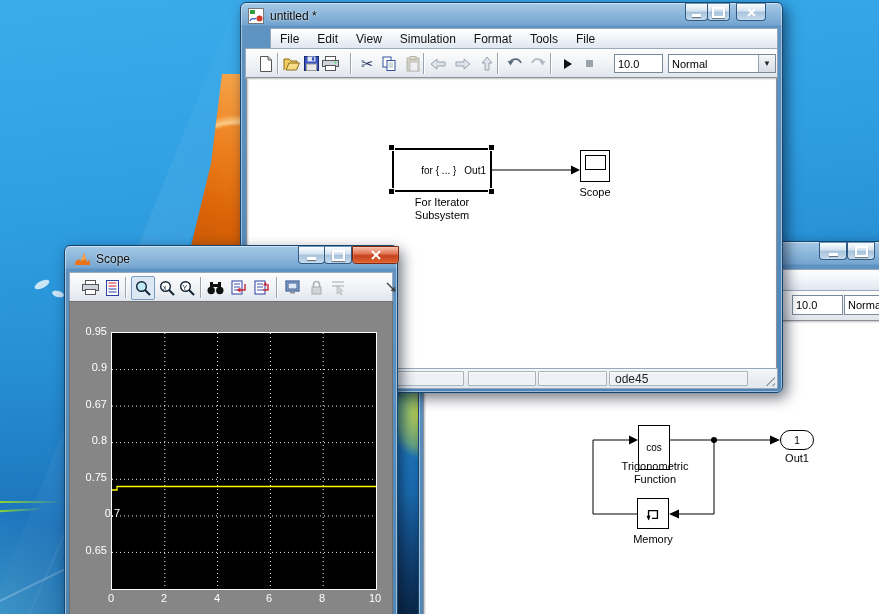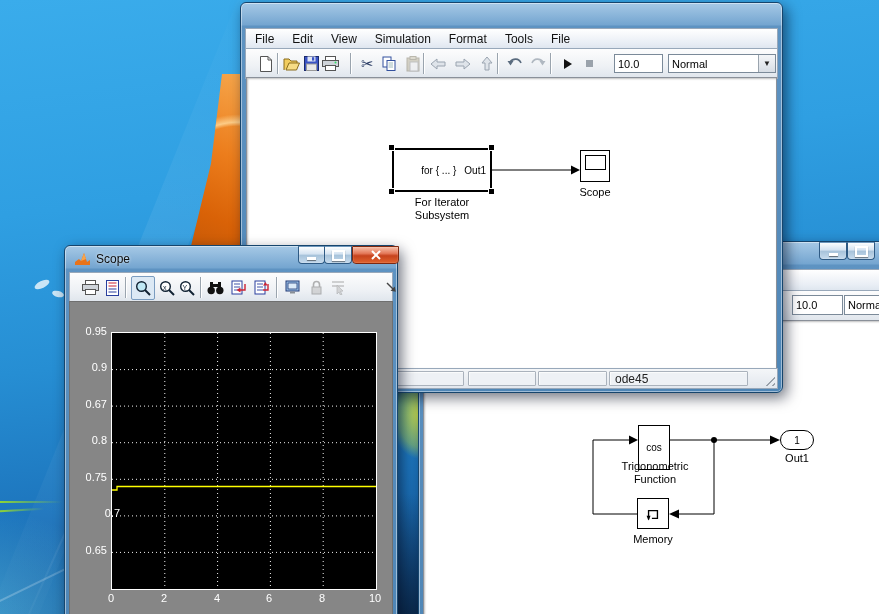--- a/index.html
+++ b/index.html
@@ -137,21 +137,41 @@
     </div>
     <div class="blklabel" style="left:229px;top:212px;">Memory</div>
     <div class="ovalport" style="left:356px;top:109px;width:34px;height:20px;">
       <span>1</span>
     </div>
     <div class="blklabel" style="left:373px;top:131px;">Out1</div>
   </div>
 </div>
 
 <div class="win" id="modelwin" style="left:240px;top:2px;width:541px;height:389px;">
-  <div class="menubar" style="top:25px;height:20px;">
+  <div class="titlebar" style="height:25px;">
+    <svg width="16" height="16" style="margin-left:7px;" viewBox="0 0 16 16">
+      <rect x="0.5" y="0.5" width="15" height="15" fill="#fff" stroke="#777"></rect>
+      <rect x="2" y="2" width="5" height="4" fill="#2f9e3f"></rect>
+      <circle cx="11.5" cy="10.5" r="3" fill="#d03a2a"></circle>
+      <path d="M2 13 C4 8,6 13,8 10" fill="none" stroke="#2255cc" stroke-width="1.2"></path>
+    </svg>
+    <span class="title-text">untitled *</span>
+    <div class="cbtn" style="left:444px;width:21px;">
+        <div class="glyph-min"></div>
+      </div>
+    <div class="cbtn" style="left:466px;width:21px;">
+        <div class="glyph-max"></div>
+      </div>
+    <div class="cbtn" style="left:495px;width:28px;">
+      <svg width="9" height="9">
+          <path d="M1 1 L8 8 M8 1 L1 8" stroke="#fff" stroke-width="1.8"></path>
+        </svg>
+    </div>
+  </div>
+  <div class="menubar" style="top:25px;height:20px;margin-left:25px;">
     <span class="menu-item">File</span>
     <span class="menu-item">Edit</span>
     <span class="menu-item">View</span>
     <span class="menu-item">Simulation</span>
     <span class="menu-item">Format</span>
     <span class="menu-item">Tools</span>
     <span class="menu-item">File</span>
   </div>
   <div class="toolbar" style="top:45px;height:29px;">
     <span class="tbi" style="left:10px;">

